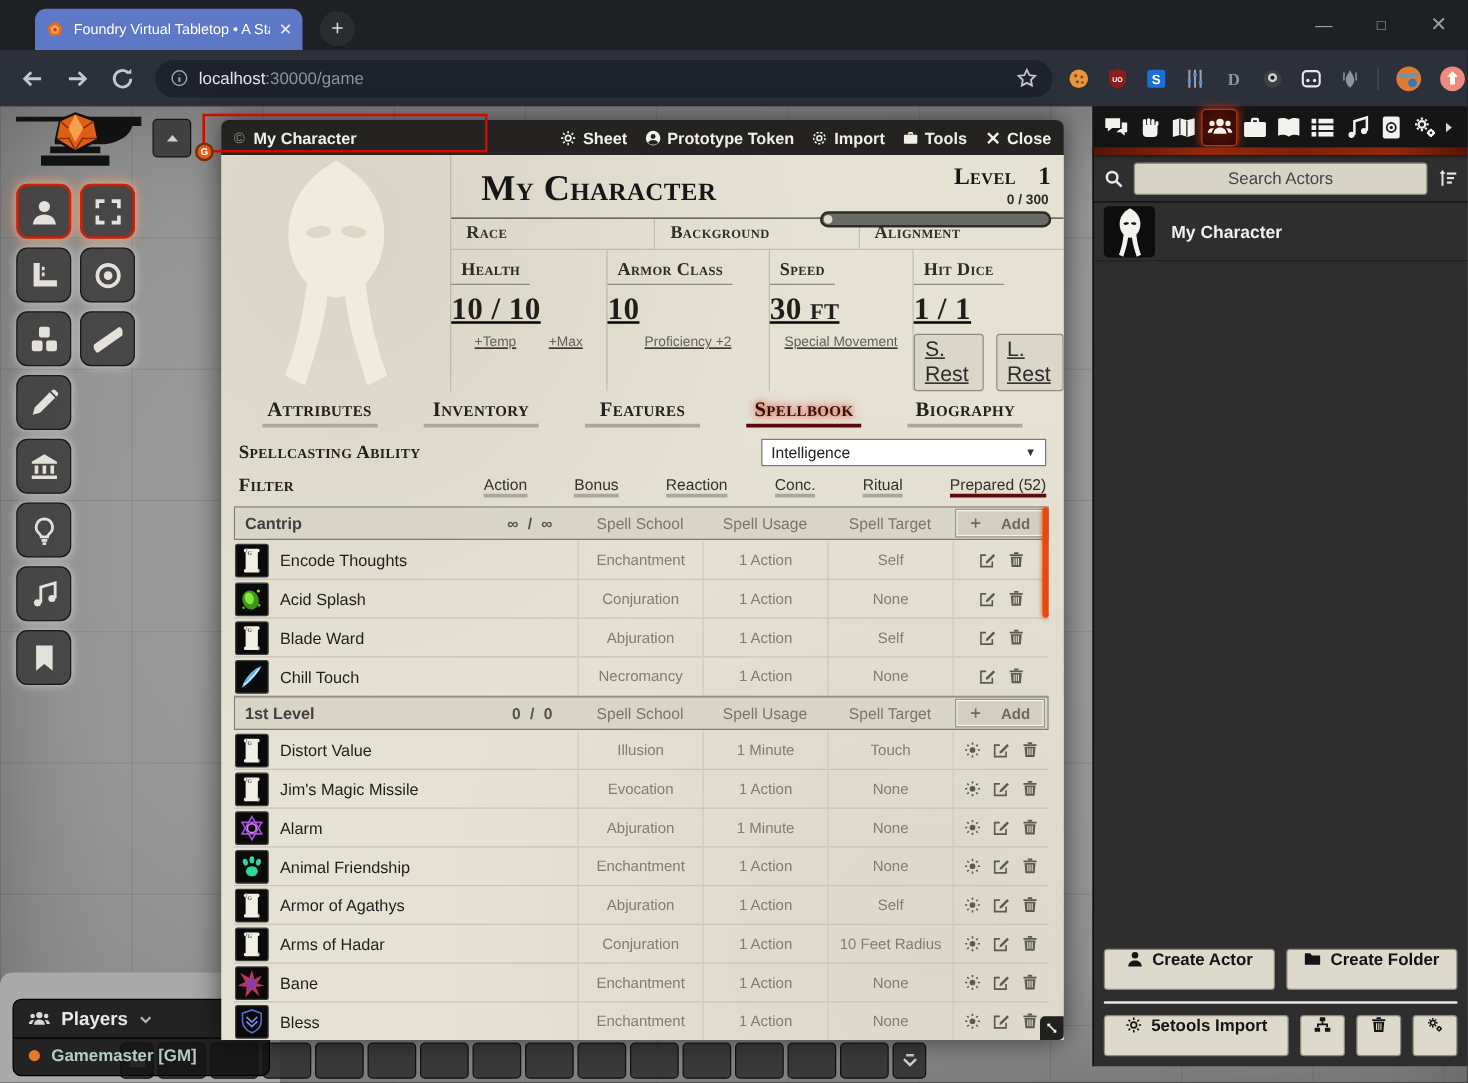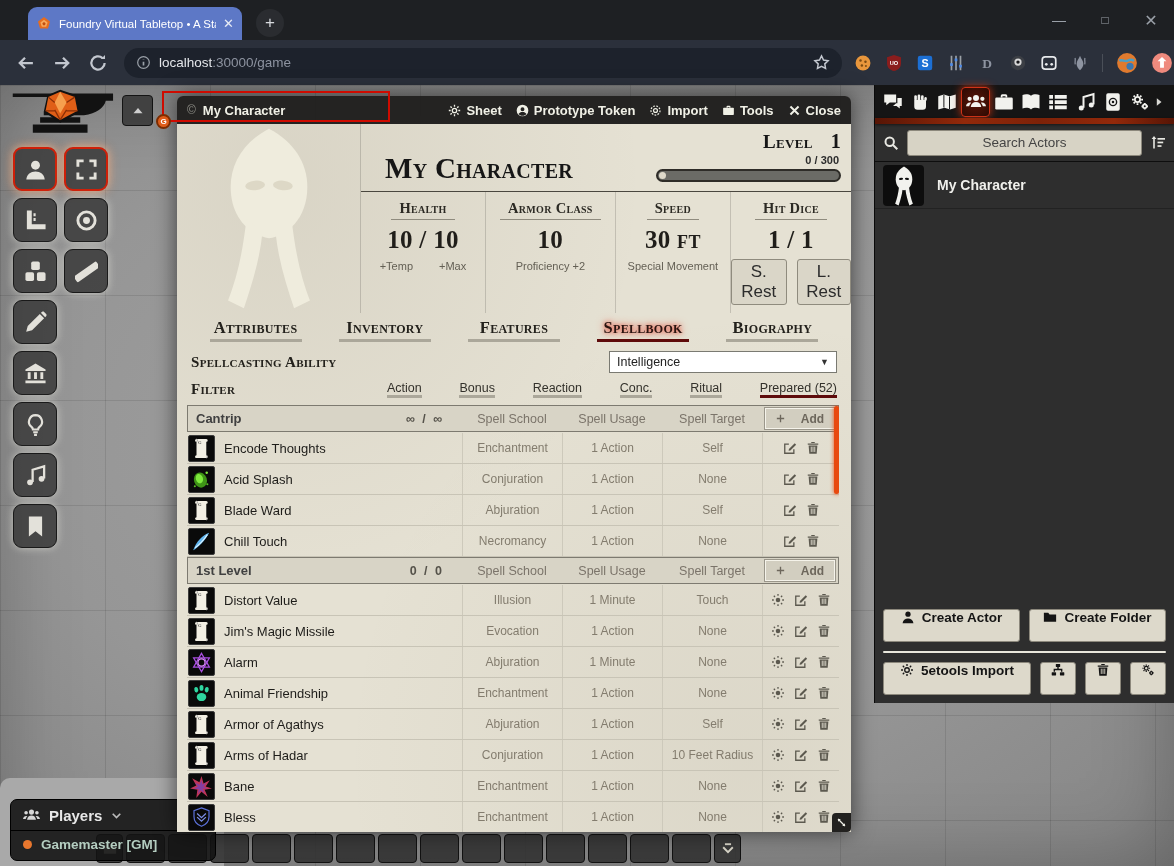--- a/index.html
+++ b/index.html
@@ -86,21 +86,21 @@
   .level-block { position:absolute; right:10px; top:6px; width:185px; text-align:right; }
   .level-line { font-size:19px; color:#161616; }
   .level-line .lv { margin-left:18px; font-size:20px; }
   .xp-text { font-size:11px; font-weight:bold; color:#2c2c2c; margin:1px 2px 3px 0; }
   .xp-bar { height:13px; border:2px solid #2e2c28; border-radius:7px; background:#6b6b66; position:relative; overflow:hidden; }
   .xp-fill { position:absolute; left:1px; top:1px; bottom:1px; width:7px; background:#ded9ca; border-radius:4px; }
   .fields-row { height:34px; display:grid; grid-template-columns:1fr 1fr 1fr; border-bottom:1px solid #00000026; }
   .field-cell { border-right:1px solid #00000026; display:flex; align-items:center; padding:0 12px; font-size:14.5px; color:#30302a; }
   .field-cell:last-child { border-right:none; }
   .stats-row { flex:1; display:grid; grid-template-columns:25.5% 26.5% 23.5% 24.5%; }
-  .stat-cell { border-right:1px solid #00000026; text-align:center; padding-top:7px; }
+  .stat-cell { border-right:1px solid #00000026; text-align:left; padding-top:7px;text-decoration:underline; }
   .stat-cell:last-child { border-right:none; }
   .stat-label { display:inline-block; font-size:14.5px; color:#2c2a24; border-bottom:1px solid #8f8b7e; padding:0 8px 2px; }
   .stat-value { font-size:25px; color:#201e1a; margin-top:6px; }
   .stat-foot { margin-top:6px; font-size:11px; color:#635f54; display:flex; justify-content:center; gap:26px; }
   .rest-row { margin-top:5px; display:flex; justify-content:center; gap:10px; }
   .rest-btn { font-size:17px; color:#2c2c2c; background:#dad6c8; border:1px solid #8f8b7e; border-radius:3px; padding:2px 8px; }
 
   .tabs-row { height:34px; flex:none; display:flex; justify-content:space-around; align-items:center; padding:0 14px; }
   .sheet-tab { text-align:center; }
   .sheet-tab .t-label { font-size:16.5px; color:#23211c; }
@@ -134,21 +134,21 @@
   .name-cell { justify-content:flex-start; gap:9px; padding-left:1px; border-right:1px solid #cdc9bb; }
   .spell-tile { width:27px; height:27px; flex:none; background:#0a0a0a; border-radius:2px; border:1px solid #3c3c3c; overflow:hidden; }
   .spell-name { font-size:13px; color:#1e1d1a; }
   .ctl-cell { gap:9px; }
   .ctl { width:14px; height:14px; color:#5c594f; }
   .list-scrollbar { position:absolute; right:0px; top:1px; width:5px; height:88px; background:#e8490f; border-radius:3px; box-shadow:0 0 4px #e8490f; }
   .resize-handle { position:absolute; right:0; bottom:0; width:19px; height:19px; background:#22211f; border-radius:4px 0 4px 0; display:flex; align-items:center; justify-content:center; }
   .resize-handle .ri { width:11px; height:11px; color:#f0f0e8; }
 
   
-  .sidebar { position:absolute; right:0; top:85px; width:300px; height:618px; background:#2e2e2e; border-left:1px solid #0a0a0a; z-index:12; display:flex; flex-direction:column; }
+  .sidebar { position:absolute; right:0; top:85px; width:300px; height:768px; background:#2e2e2e; border-left:1px solid #0a0a0a; z-index:12; display:flex; flex-direction:column; }
   .sb-tabs { height:33px; flex:none; background:#151515; display:flex; align-items:center; padding:0 4px; }
   .sb-tab { flex:1; height:30px; display:flex; align-items:center; justify-content:center; color:#f2f2ee; }
   .sb-tab .si { width:20px; height:20px; }
   .sb-tab.active { background:radial-gradient(#591407, #2d0a03); border:1px solid #d03318; border-radius:4px; box-shadow:0 0 8px #c03010; }
   .sb-collapse { width:16px; color:#d8d8d4; display:flex; }
   .sb-collapse .si { width:10px; height:10px; }
   .ember { height:6px; flex:none; background:linear-gradient(90deg,#571505,#93290a 30%,#7d2208 55%,#93290a 80%,#571505); box-shadow:0 1px 3px #00000088; }
   .sb-search { height:38px; flex:none; display:flex; align-items:center; gap:8px; padding:0 8px; border-bottom:1px solid #0e0e0e; }
   .sb-search .si { width:16px; height:16px; color:#e8e8e2; flex:none; }
   .search-input { flex:1; height:26px; background:#d7d3c5; border:1px solid #8c887c; border-radius:3px; text-align:center; font-size:13.5px; color:#333; font-family:"Liberation Sans", sans-serif; }
@@ -545,20 +545,31 @@
         <div class="name-row">
           <div class="char-name mc">My Character</div>
           <div class="level-block">
             <div class="level-line mc"><span>Level</span><span class="lv">1</span></div>
             <div class="xp-text">0  / 300</div>
             <div class="xp-bar">
                 <div class="xp-fill"></div>
               </div>
           </div>
         </div>
+        <div class="fields-row" id="bio-fields">
+            <div class="field-cell mc">
+              <span>Race</span>
+            </div>
+            <div class="field-cell mc">
+              <span>Background</span>
+            </div>
+            <div class="field-cell mc">
+              <span>Alignment</span>
+            </div>
+          </div>
         <div class="stats-row" id="stats-row">
             <div class="stat-cell">
               <div><span class="stat-label mc">Health</span></div>
               <div class="stat-value mc">10 / 10</div>
               <div class="stat-foot">
                 <span>+Temp</span>
                 <span>+Max</span>
               </div>
             </div>
             <div class="stat-cell">

